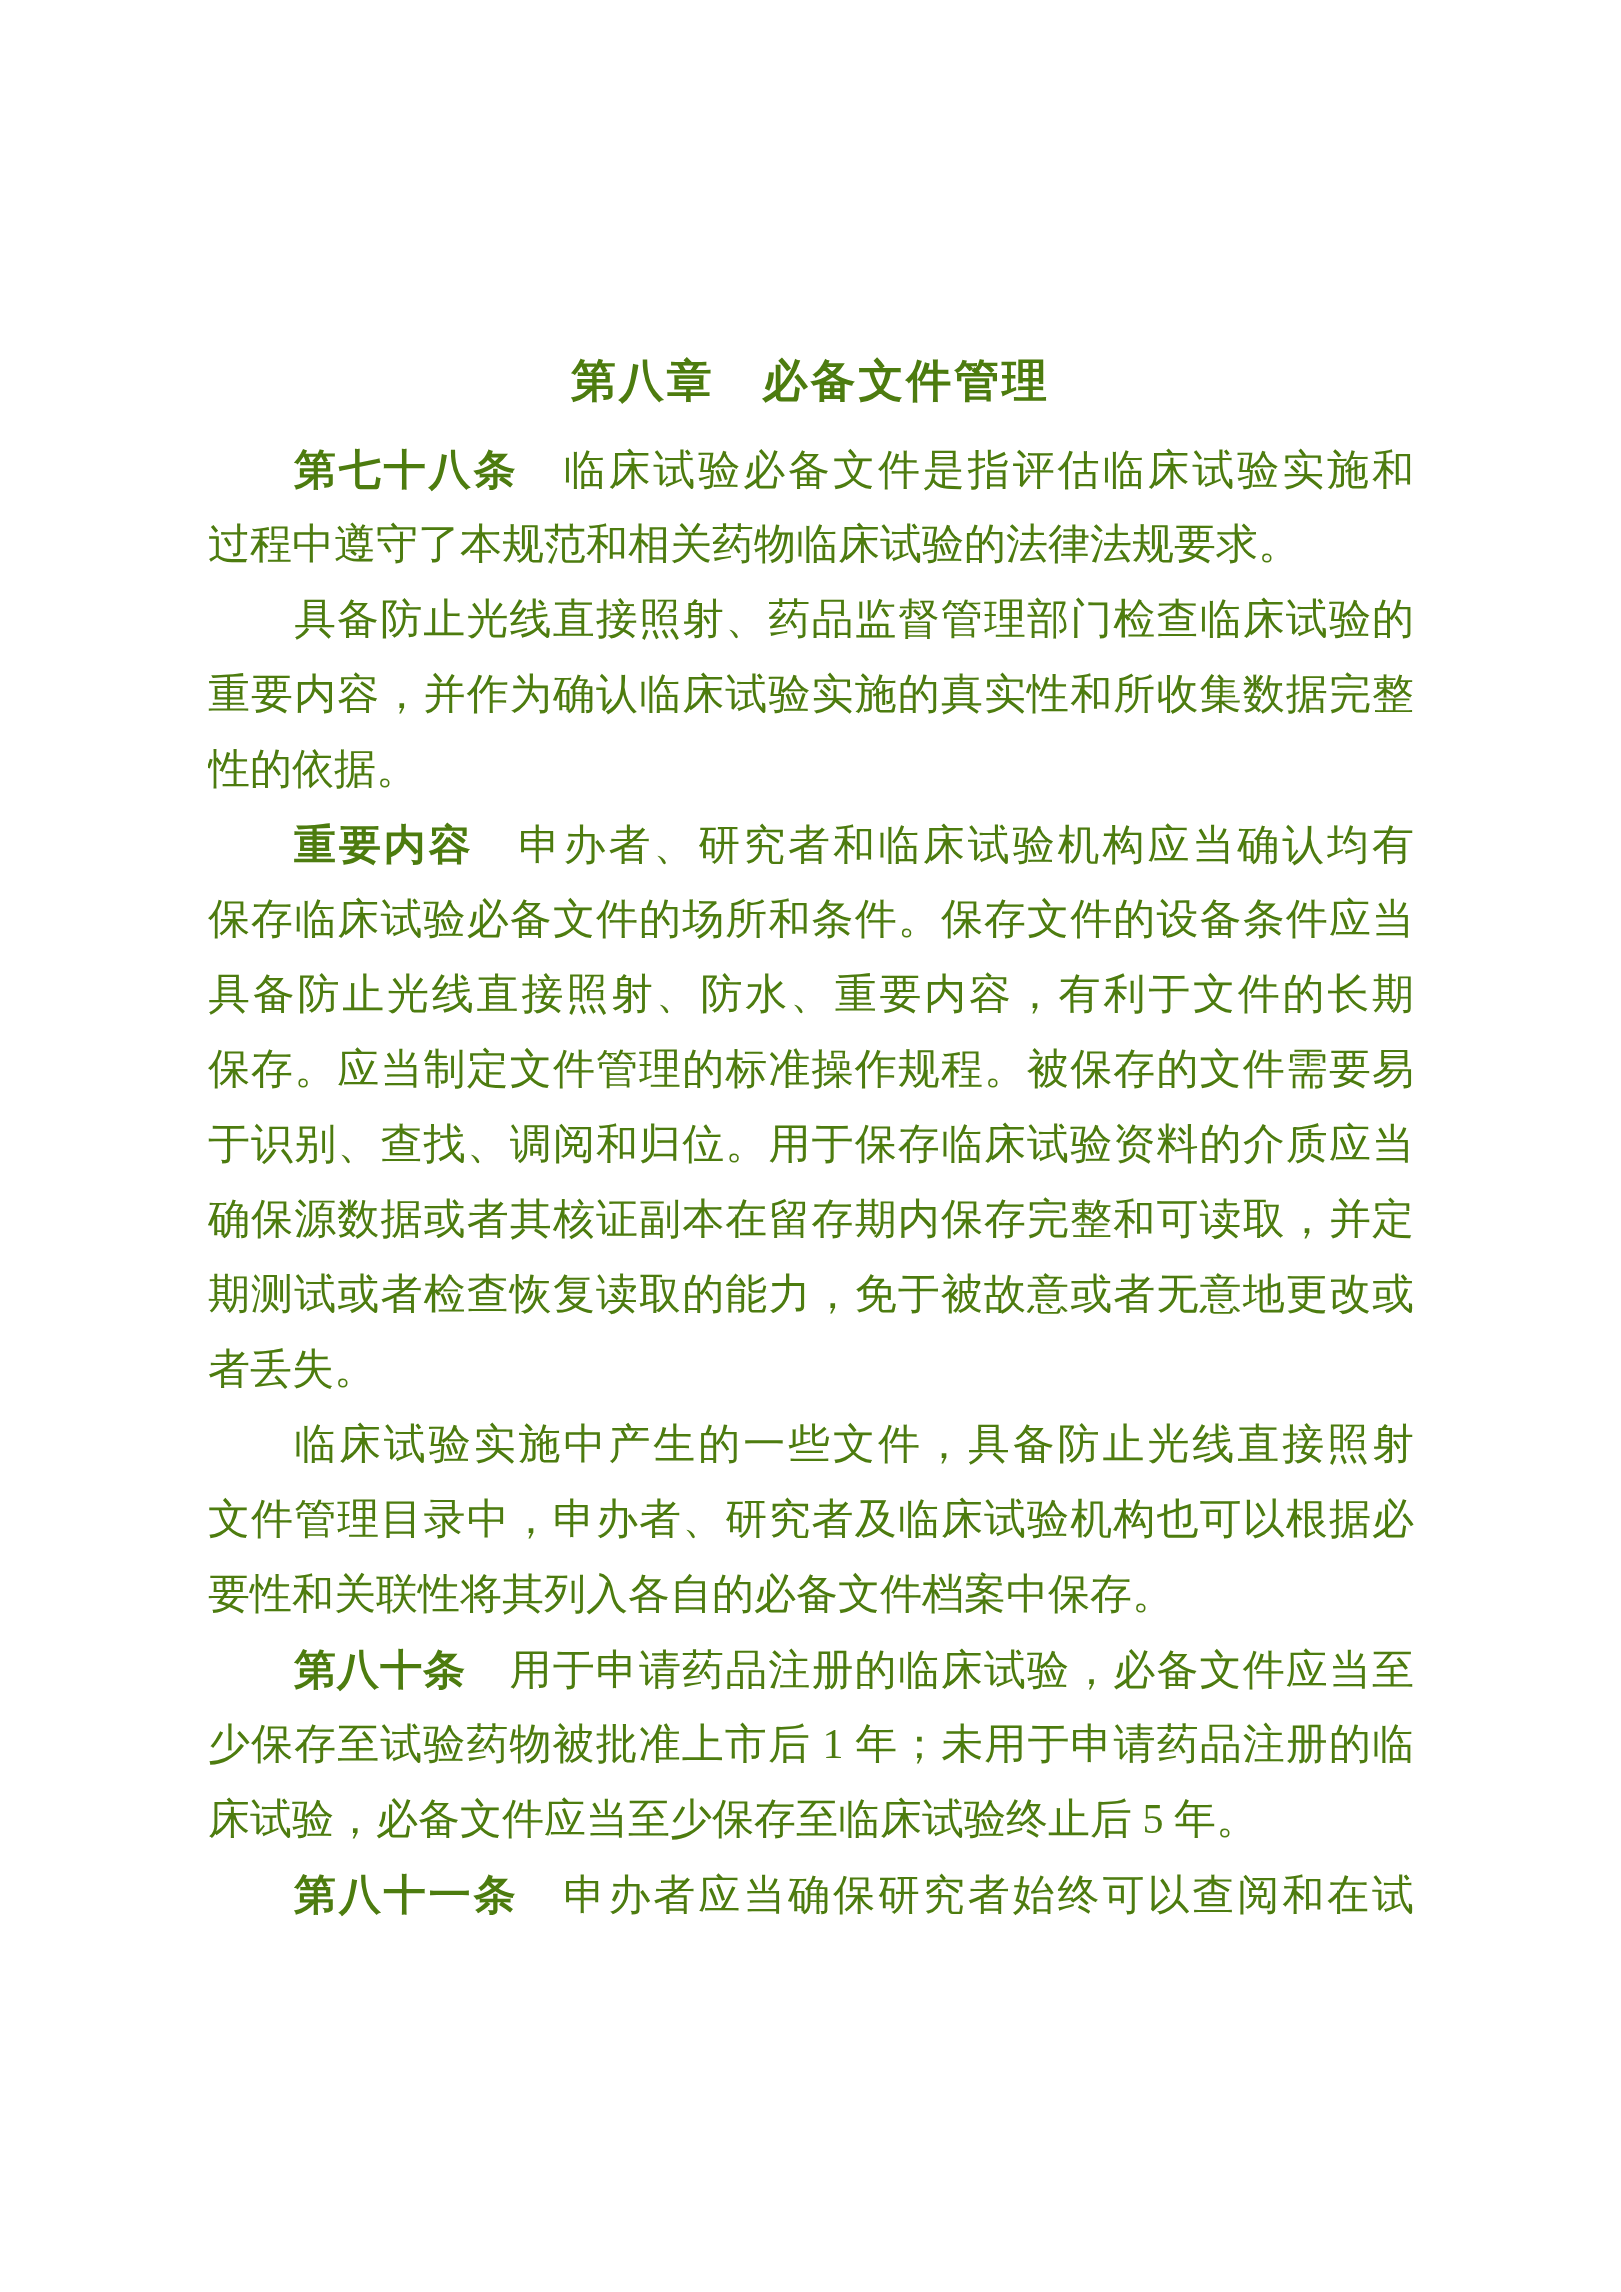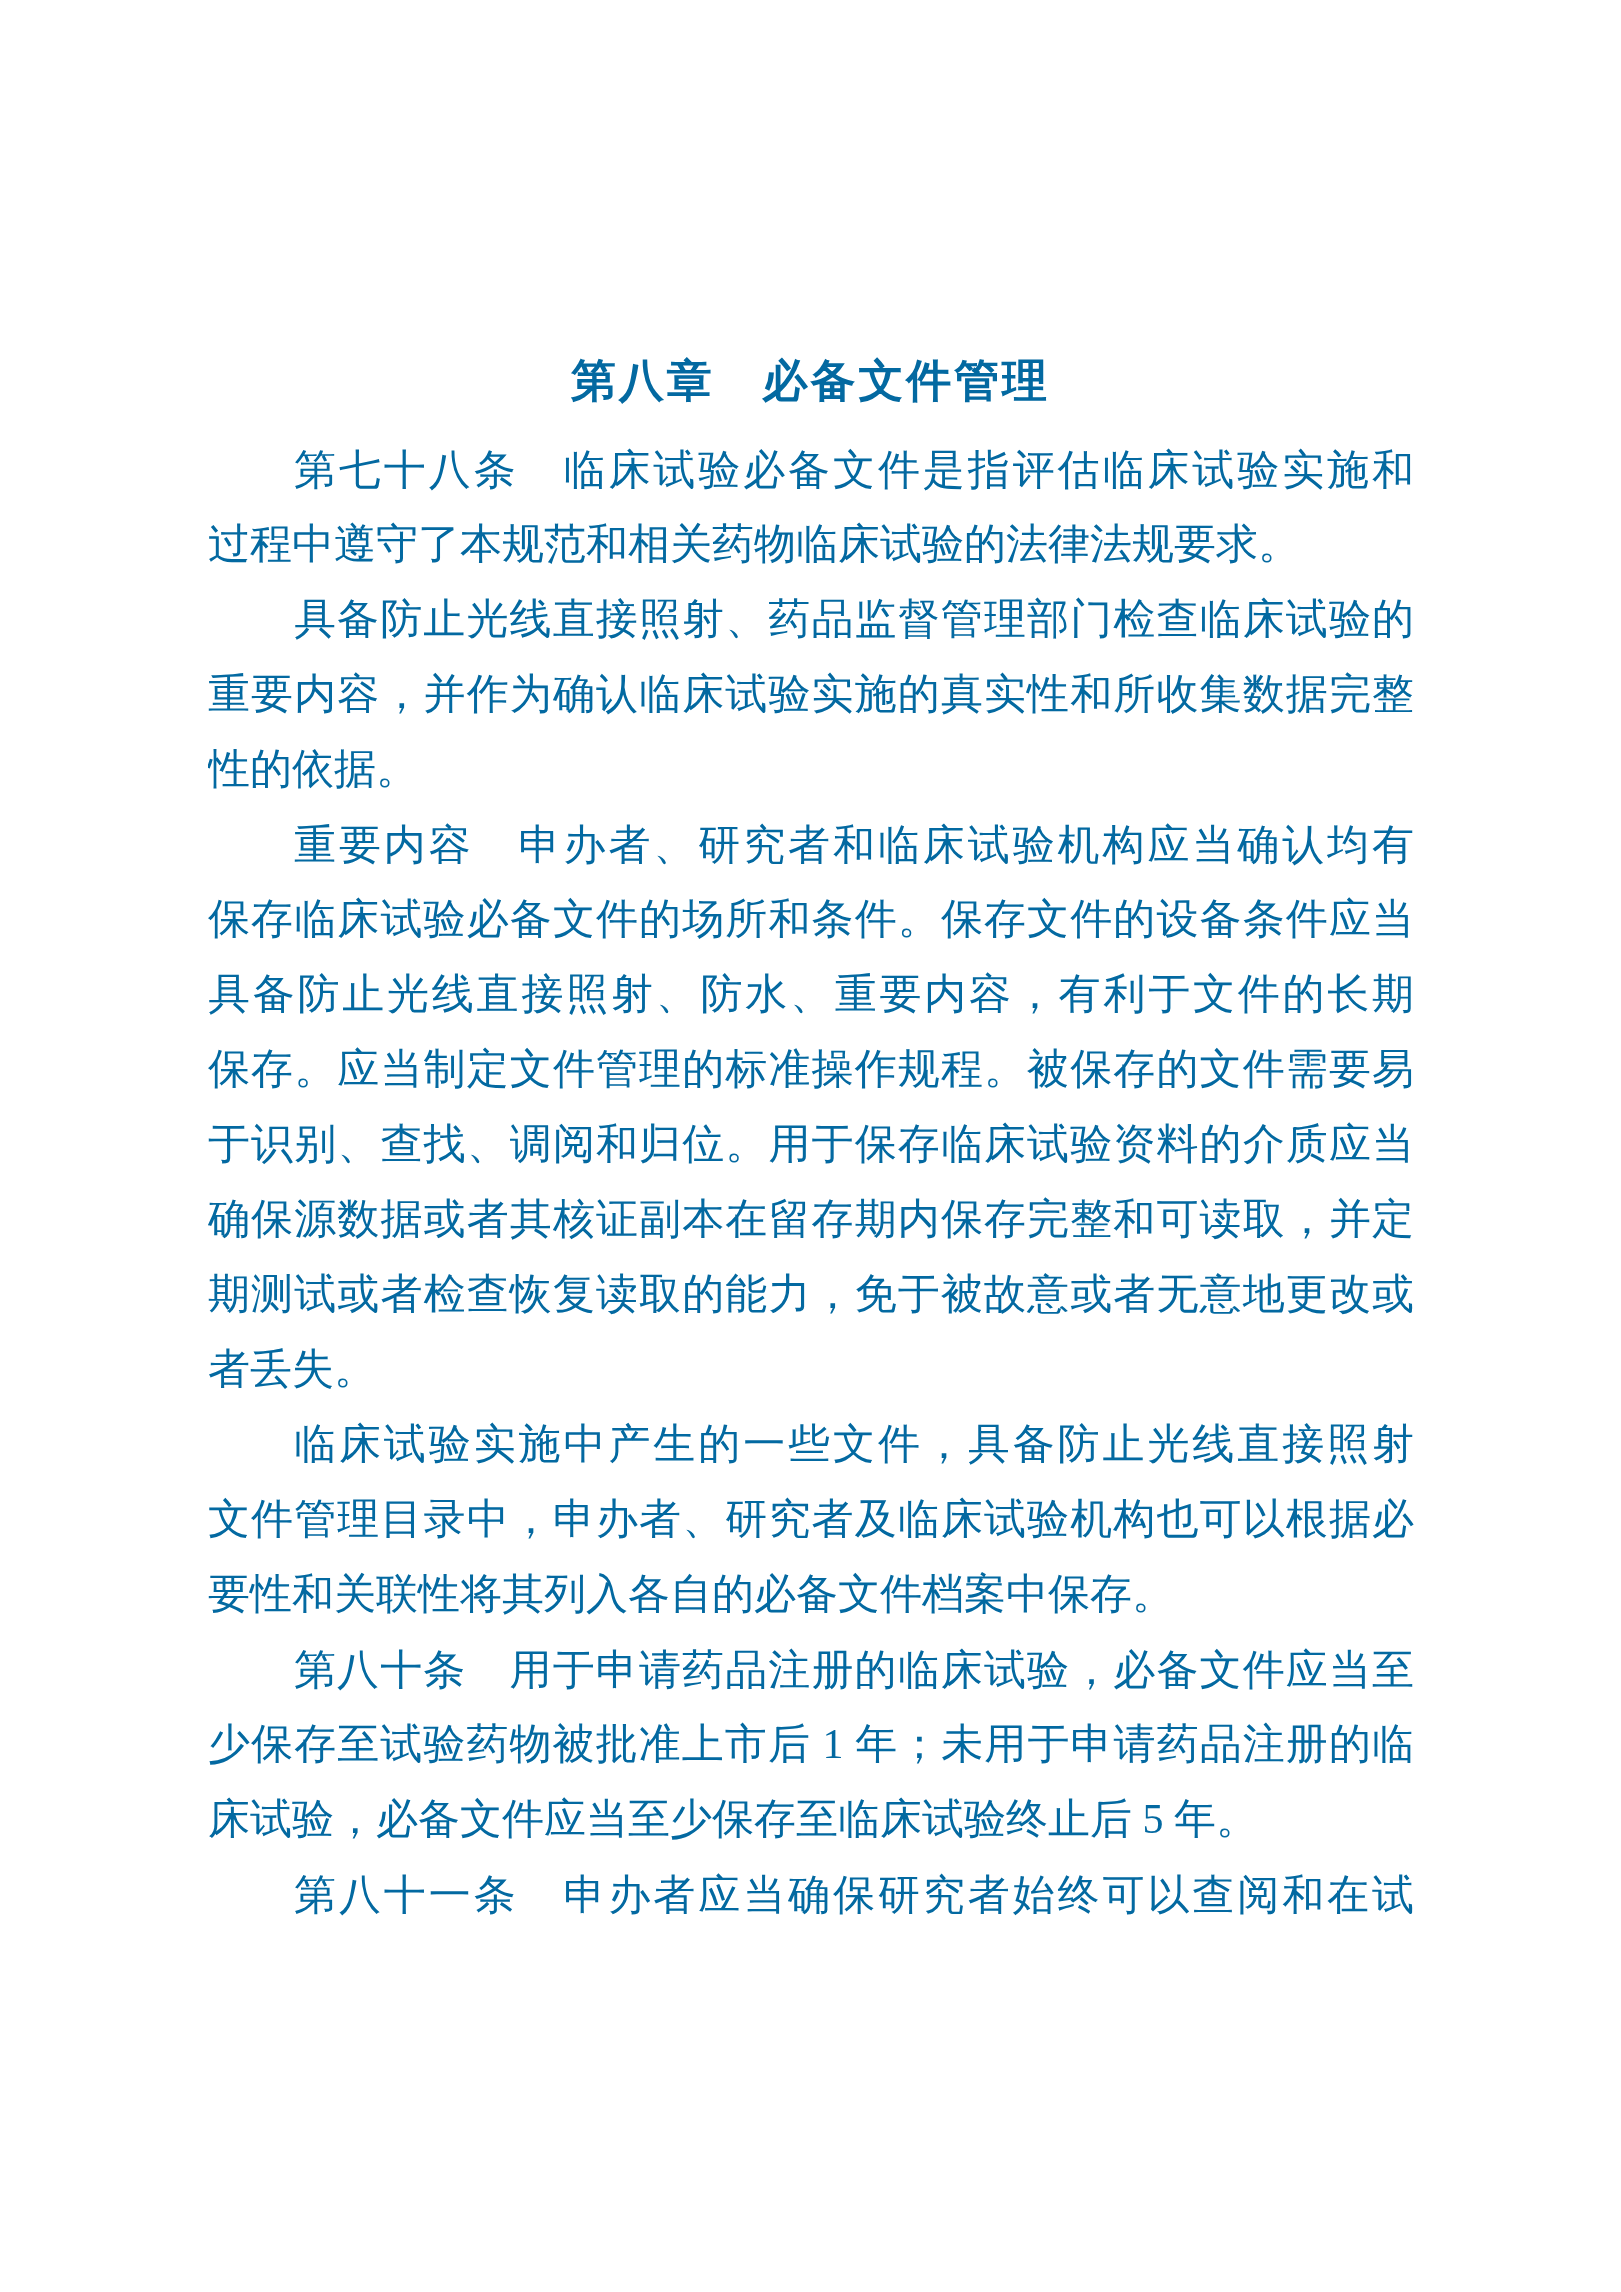--- a/index.html
+++ b/index.html
@@ -5,21 +5,21 @@
   html, body {
     margin: 0;
     padding: 0;
     background: #e8e8e8;
   }
   .page {
     position: relative;
     width: 1621px;
     height: 2293px;
     background: #ffffff;
-    color: #0369a1;
+    color: #4d7c0f;
     font-family: "Liberation Serif", serif;
     overflow: hidden;
   }
   .chapter-title {
     position: absolute;
     top: 355px;
     left: 0;
     width: 100%;
     text-align: center;
     font-size: 45px;
@@ -43,21 +43,21 @@
   }
   .line.indent {
     padding-left: 86px;
   }
   .line.just {
     text-align: justify;
     text-align-last: justify;
     -moz-text-align-last: justify;
   }
   .art {
-    font-weight: 400;
+    font-weight: 700;
     font-family: "Liberation Sans", sans-serif;
   }
 </style>
 </head>
 <body>
 
 <div class="page">
 
   <div class="chapter-title">第八章　必备文件管理</div>
 

